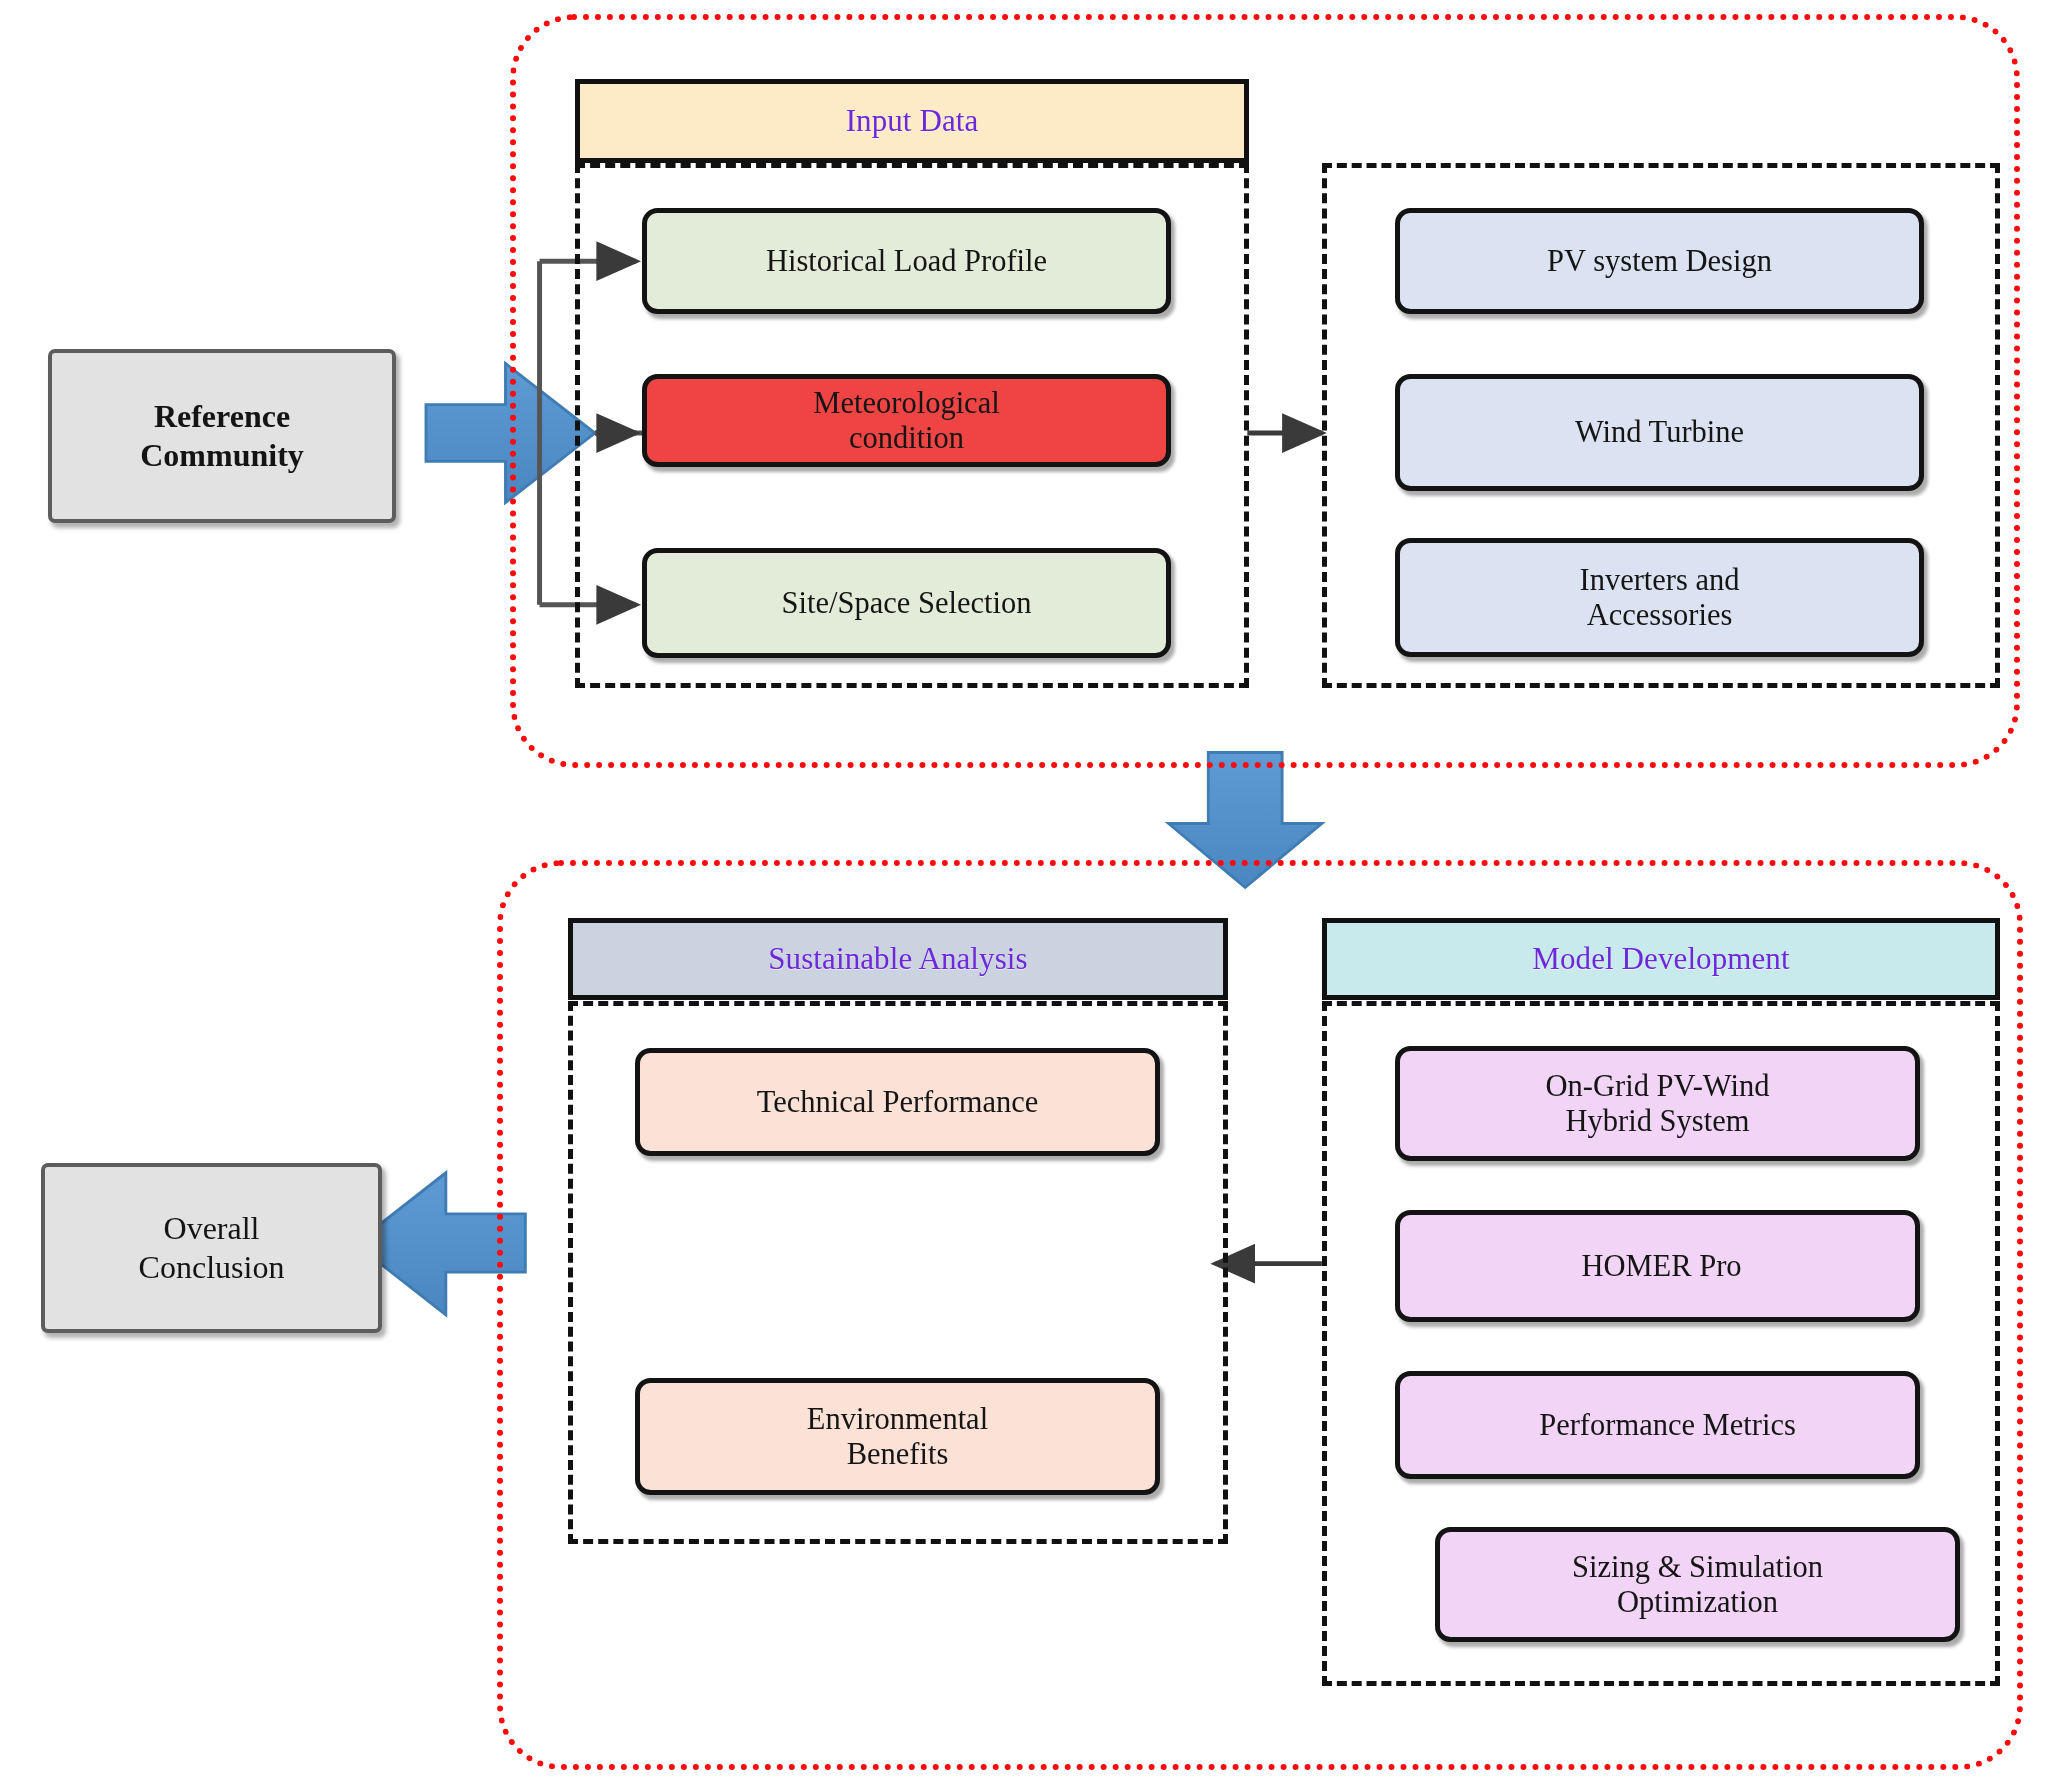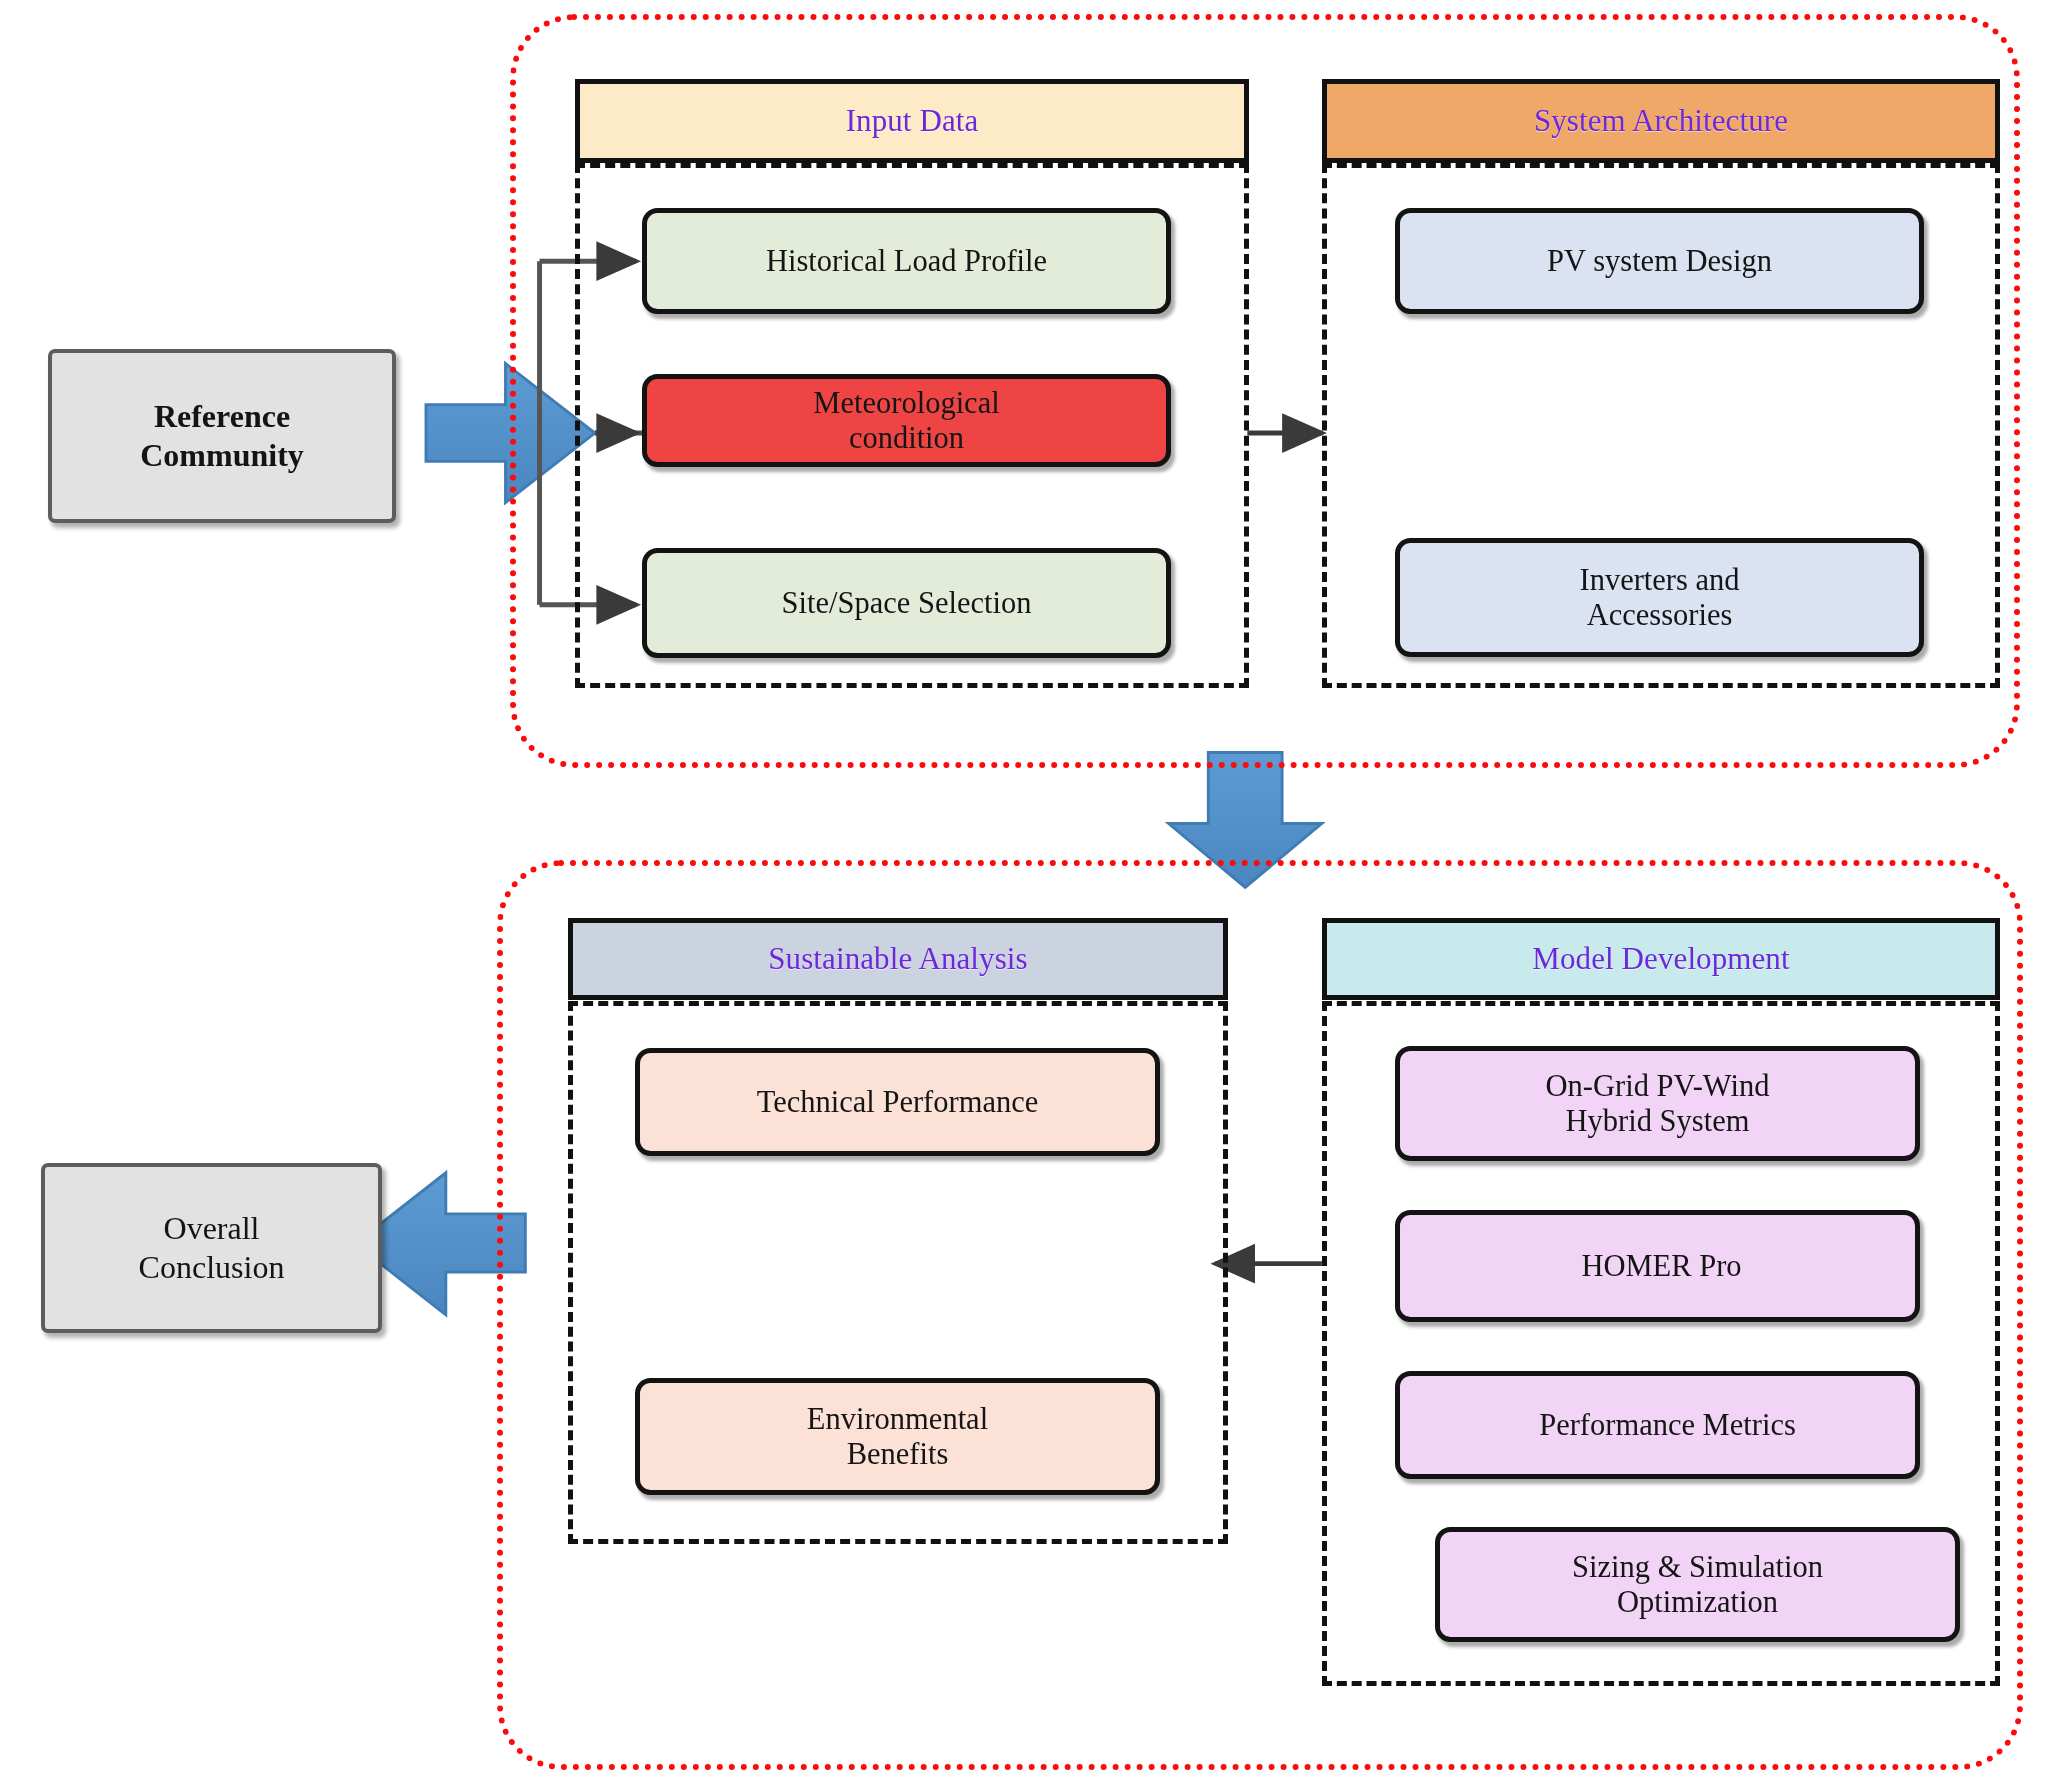--- a/index.html
+++ b/index.html
@@ -158,23 +158,23 @@
 
   <div class="group-dashed" style="left:575px; top:163px; width:674px; height:525px;"></div>
   <div class="group-header" style="left:575px; top:79px; width:674px; height:84px; background:#fcebc6;">Input Data</div>
 
   <div class="item-box" style="left:642px; top:208px; width:529px; height:106px; background:#e3ecd9;">Historical Load Profile</div>
   <div class="item-box two-line" style="left:642px; top:374px; width:529px; height:93px; background:#ef4444;">Meteorological
 condition</div>
   <div class="item-box" style="left:642px; top:548px; width:529px; height:110px; background:#e3ecd9;">Site/Space Selection</div>
 
   <div class="group-dashed" style="left:1322px; top:163px; width:678px; height:525px;"></div>
-  <div class="group-header" style="left:1322px; top:79px; width:678px; height:84px; background:#f0a868;">System Architecture</div>
 
   <div class="item-box" style="left:1395px; top:208px; width:529px; height:106px; background:#dbe2f2;text-align:right;">PV system Design</div>
+  <div class="item-box" style="left:1395px; top:374px; width:529px; height:117px; background:#dbe2f2;">Wind Turbine</div>
   <div class="item-box two-line" style="left:1395px; top:538px; width:529px; height:119px; background:#dbe2f2;">Inverters and
 Accessories</div>
 
   <div class="phase-container" style="left:497px; top:860px; width:1526px; height:910px;"></div>
 
   <div class="group-dashed" style="left:568px; top:1001px; width:660px; height:543px;"></div>
   <div class="group-header" style="left:568px; top:918px; width:660px; height:82px; background:#ccd3e0;">Sustainable Analysis</div>
 
   <div class="item-box" style="left:635px; top:1048px; width:525px; height:108px; background:#fbe1d6;">Technical Performance</div>
   <div class="item-box two-line" style="left:635px; top:1378px; width:525px; height:117px; background:#fbe1d6;">Environmental

